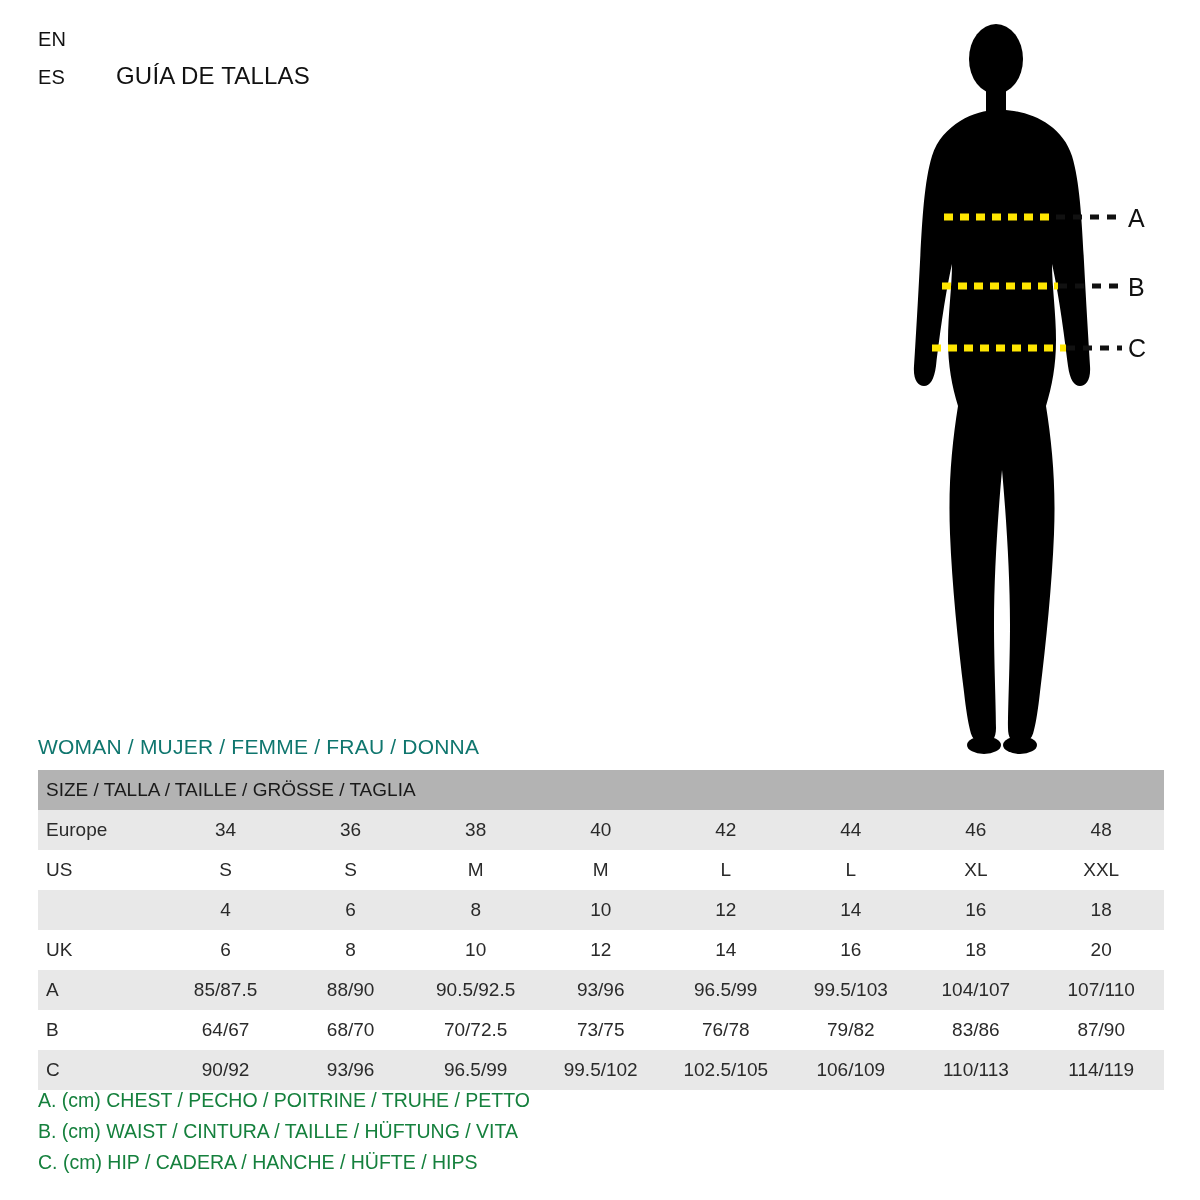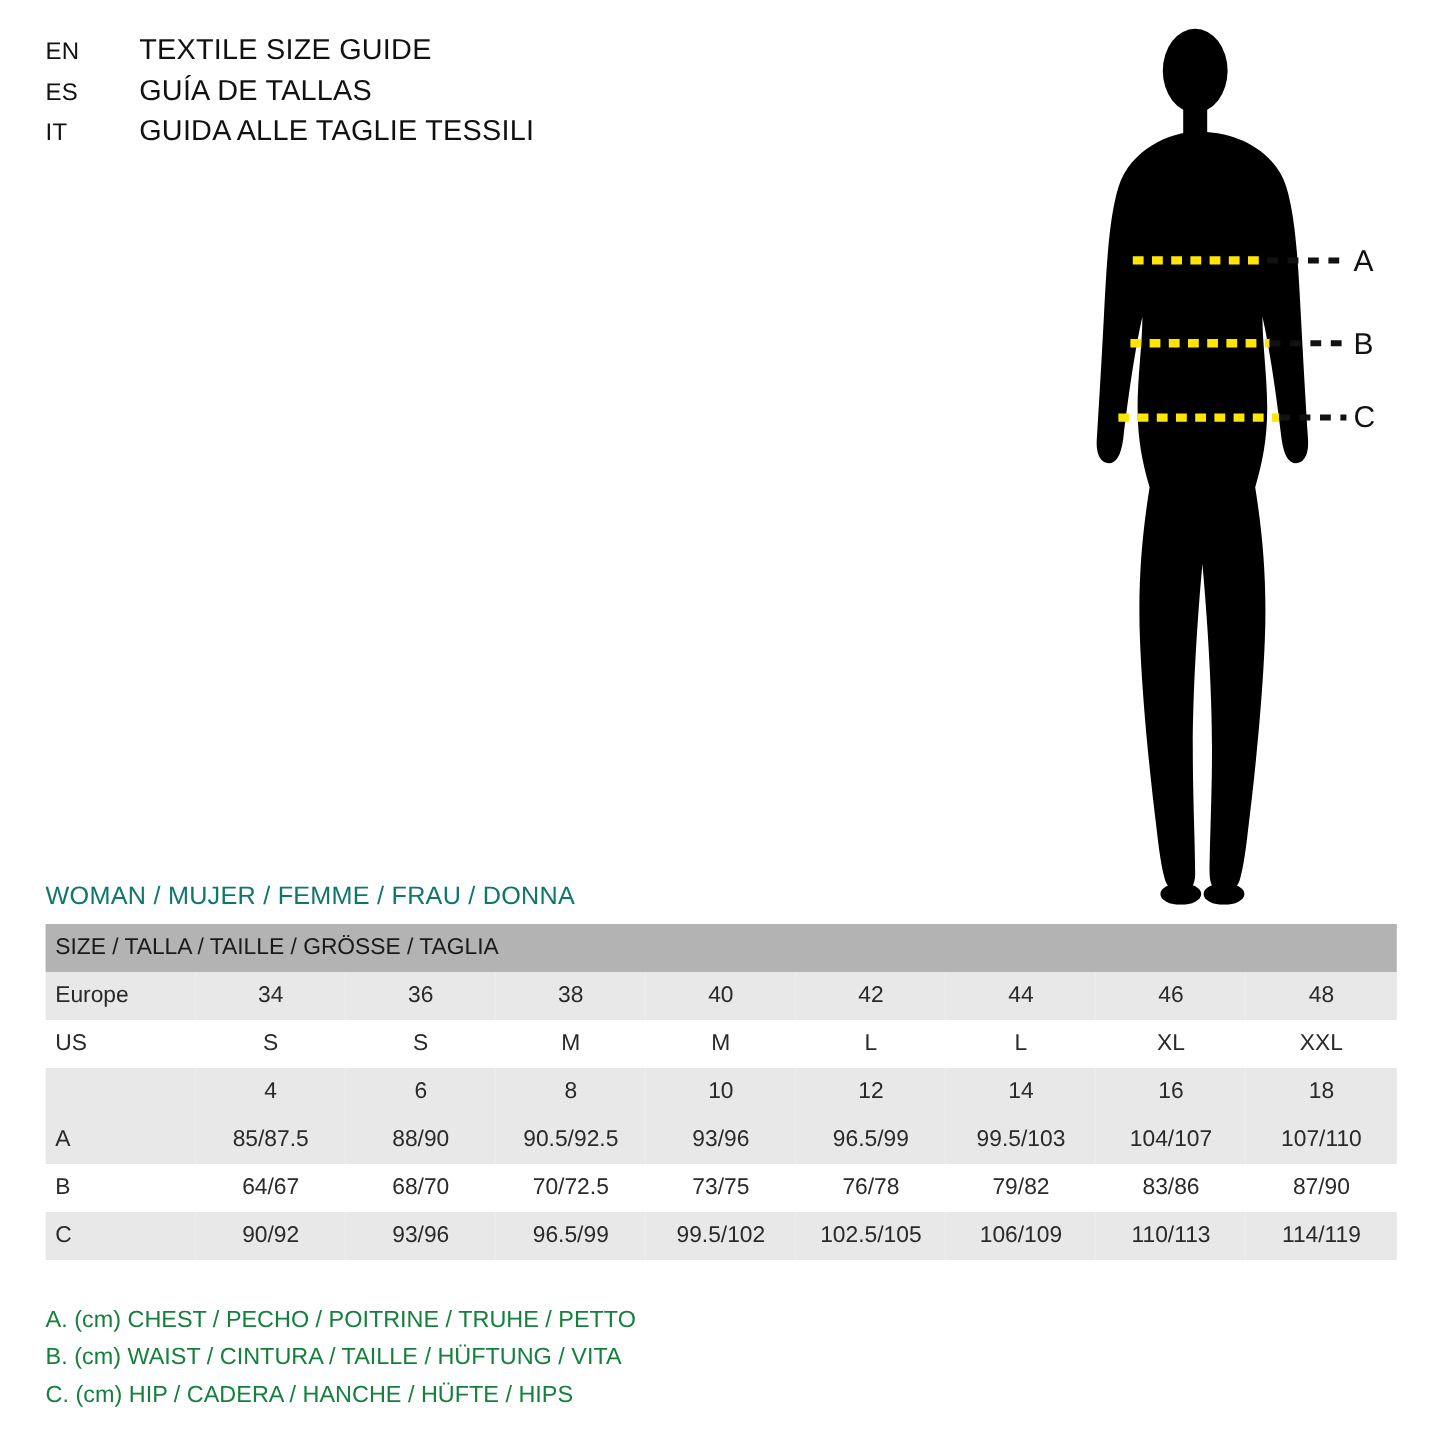--- a/index.html
+++ b/index.html
@@ -113,29 +113,24 @@
     line-height: 31px;
     white-space: nowrap;
   }
 </style>
 </head>
 <body>
 
 <div class="lang-block">
   <div class="lang-row">
     <span class="lang-code">EN</span>
-    <span class="lang-text">TEXTILE SIZE GUIDE</span>
   </div>
   <div class="lang-row">
     <span class="lang-code">ES</span>
     <span class="lang-text">GUÍA DE TALLAS</span>
-  </div>
-  <div class="lang-row">
-    <span class="lang-code">IT</span>
-    <span class="lang-text">GUIDA ALLE TAGLIE TESSILI</span>
   </div>
 </div>
 
 <div class="figure-wrap">
   <svg class="figure-svg" width="330" height="740" viewBox="0 0 330 740">
 
     <ellipse cx="136" cy="45" rx="27" ry="35" fill="#000000"></ellipse>
 
     <rect x="126" y="74" width="20" height="28" fill="#000000"></rect>
 
@@ -228,20 +223,31 @@
         <td>4</td>
         <td>6</td>
         <td>8</td>
         <td>10</td>
         <td>12</td>
         <td>14</td>
         <td>16</td>
         <td>18</td>
       </tr>
 
+      <tr class="plain">
+        <td class="label-cell">UK</td>
+        <td>6</td>
+        <td>8</td>
+        <td>10</td>
+        <td>12</td>
+        <td>14</td>
+        <td>16</td>
+        <td>18</td>
+        <td>20</td>
+      </tr>
 
       <tr class="shade">
         <td class="label-cell">A</td>
         <td>85/87.5</td>
         <td>88/90</td>
         <td>90.5/92.5</td>
         <td>93/96</td>
         <td>96.5/99</td>
         <td>99.5/103</td>
         <td>104/107</td>

